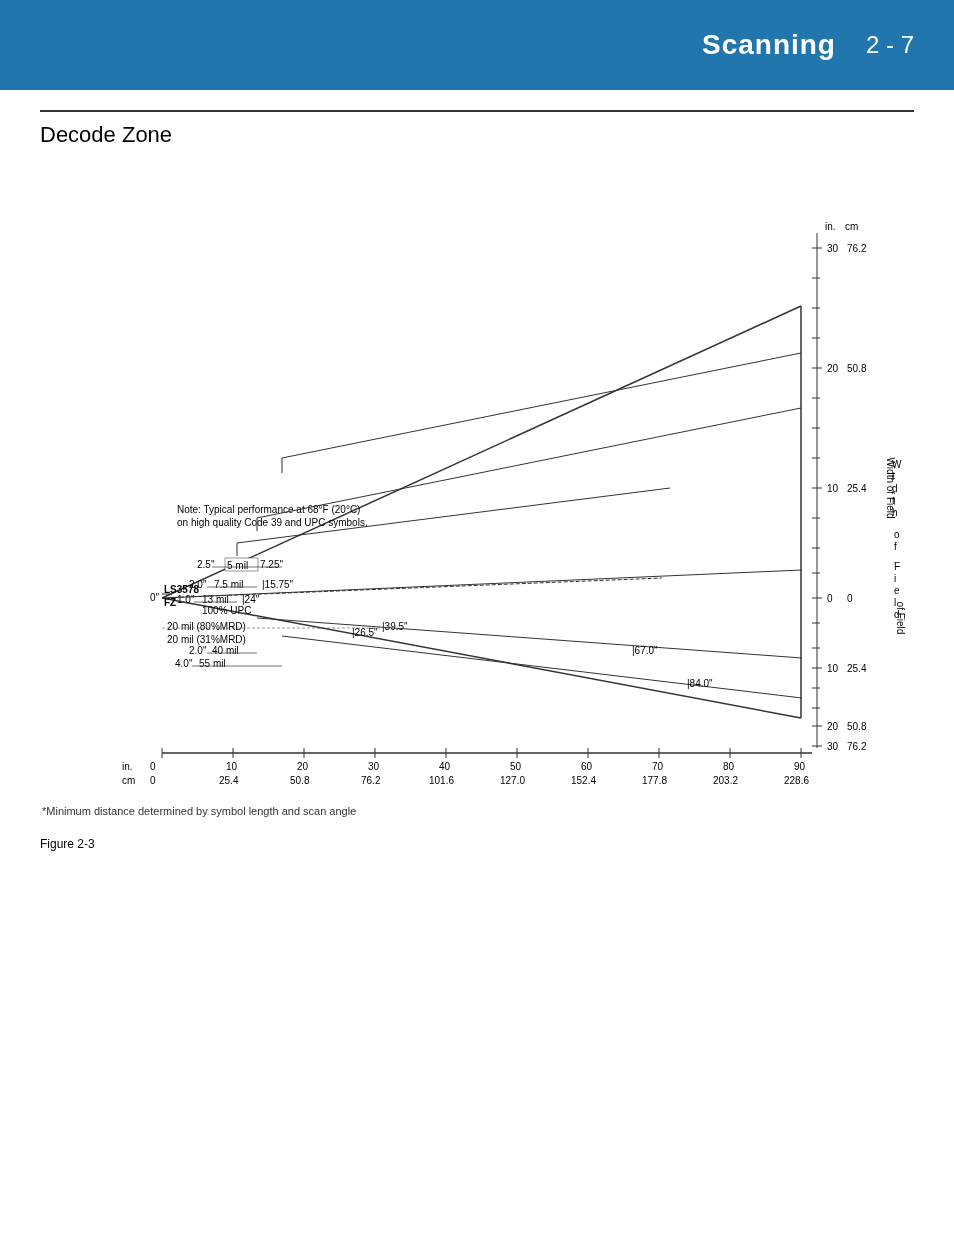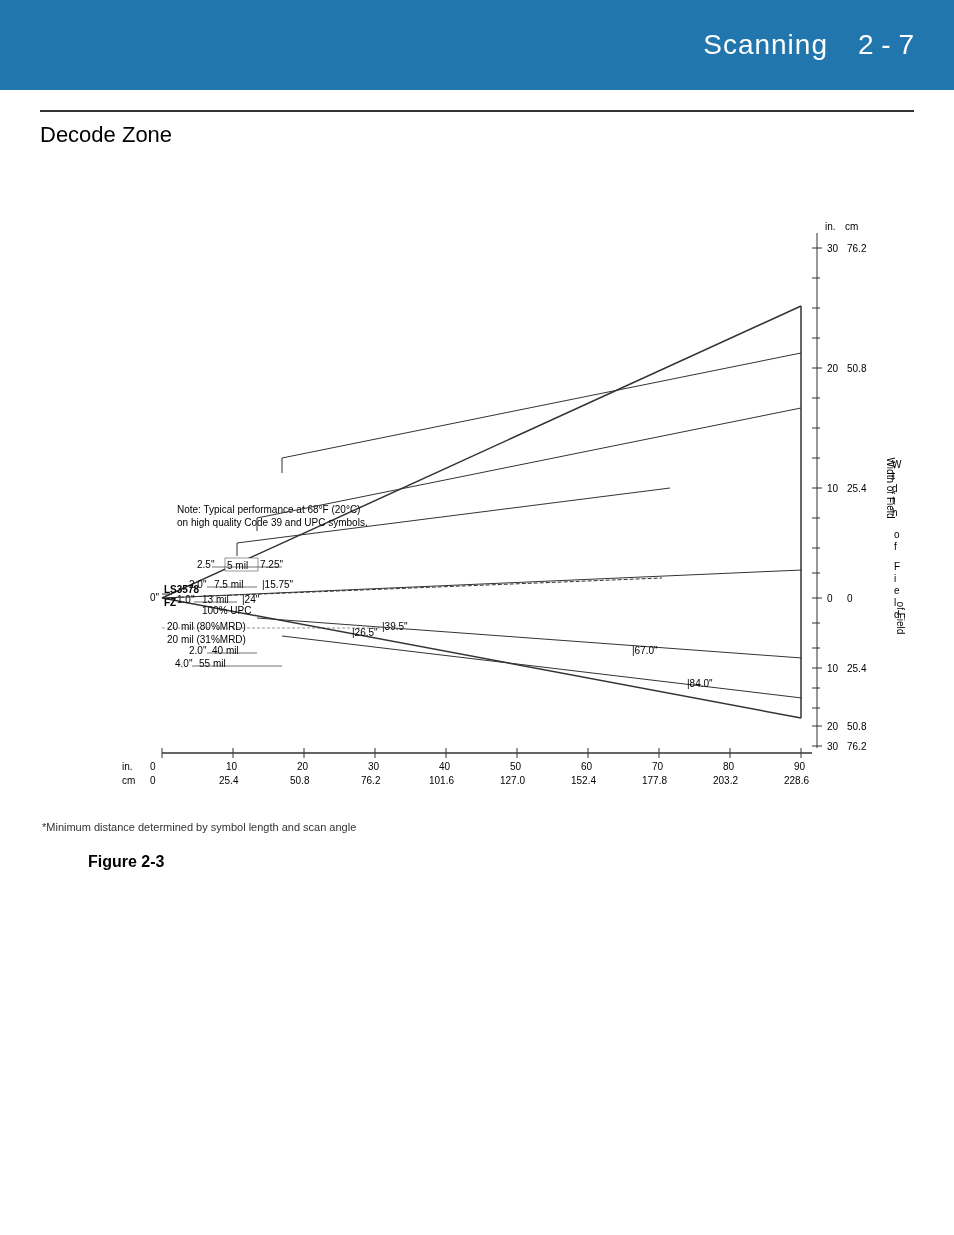--- a/index.html
+++ b/index.html
@@ -18,26 +18,26 @@
       height: 90px;
       width: 100%;
       display: flex;
       align-items: center;
       justify-content: flex-end;
       padding-right: 40px;
     }
     .header-title {
       color: #fff;
       font-size: 28px;
-      font-weight: normal;
+      font-weight: bold;
       letter-spacing: 1px;
     }
     .header-page {
       color: #fff;
-      font-size: 28px;
+      font-size: 24px;
       font-weight: normal;
       margin-left: 30px;
     }
 
     
     .main-content {
       padding: 20px 40px 40px 40px;
     }
 
     .section-divider {
@@ -60,30 +60,29 @@
       margin: 0 auto;
     }
 
     svg.decode-zone-chart {
       width: 870px;
       height: 620px;
       overflow: visible;
     }
 
     .figure-caption {
-      font-size: 16px;
-      font-weight: bold;
+      font-size: 12px;
+      font-weight: normal;
       margin-top: 10px;
-      margin-left: 48px;
     }
 
     .footnote {
       font-size: 11px;
       color: #333;
-      margin-top: 20px;
+      margin-top: 4px;
     }
 
     .depth-of-field-label {
       text-align: center;
       font-size: 12px;
       margin-top: 2px;
       margin-bottom: 4px;
     }
   </style>
 </head>

